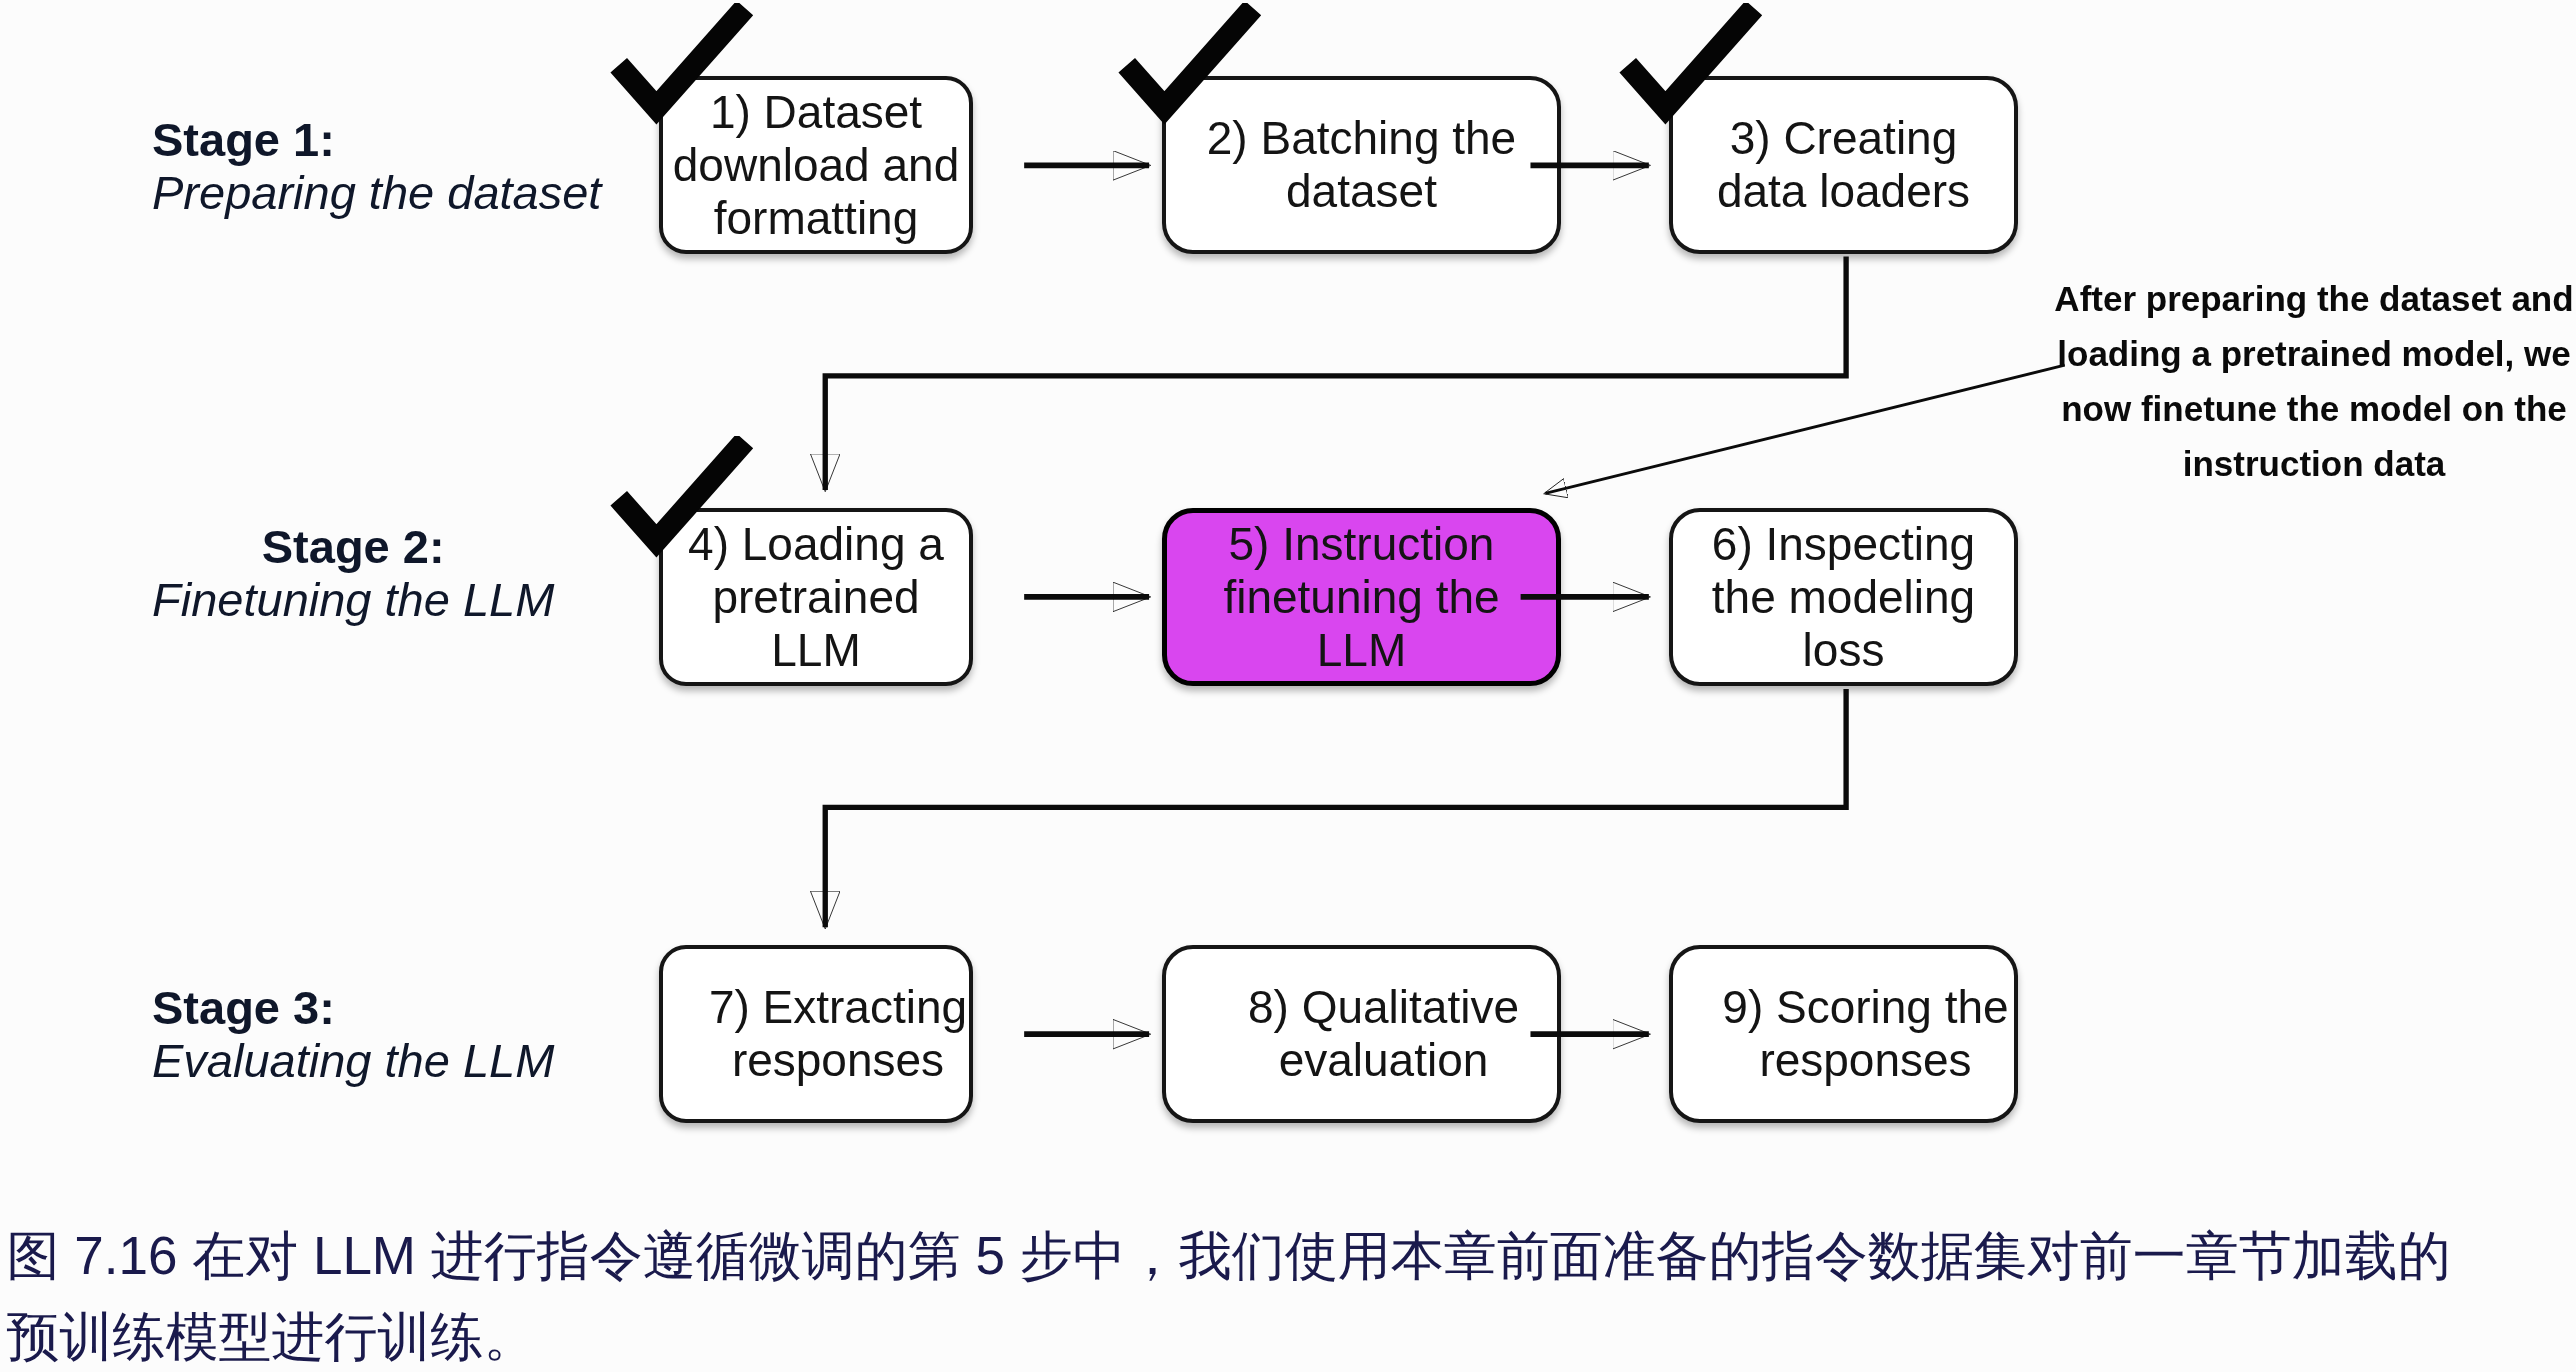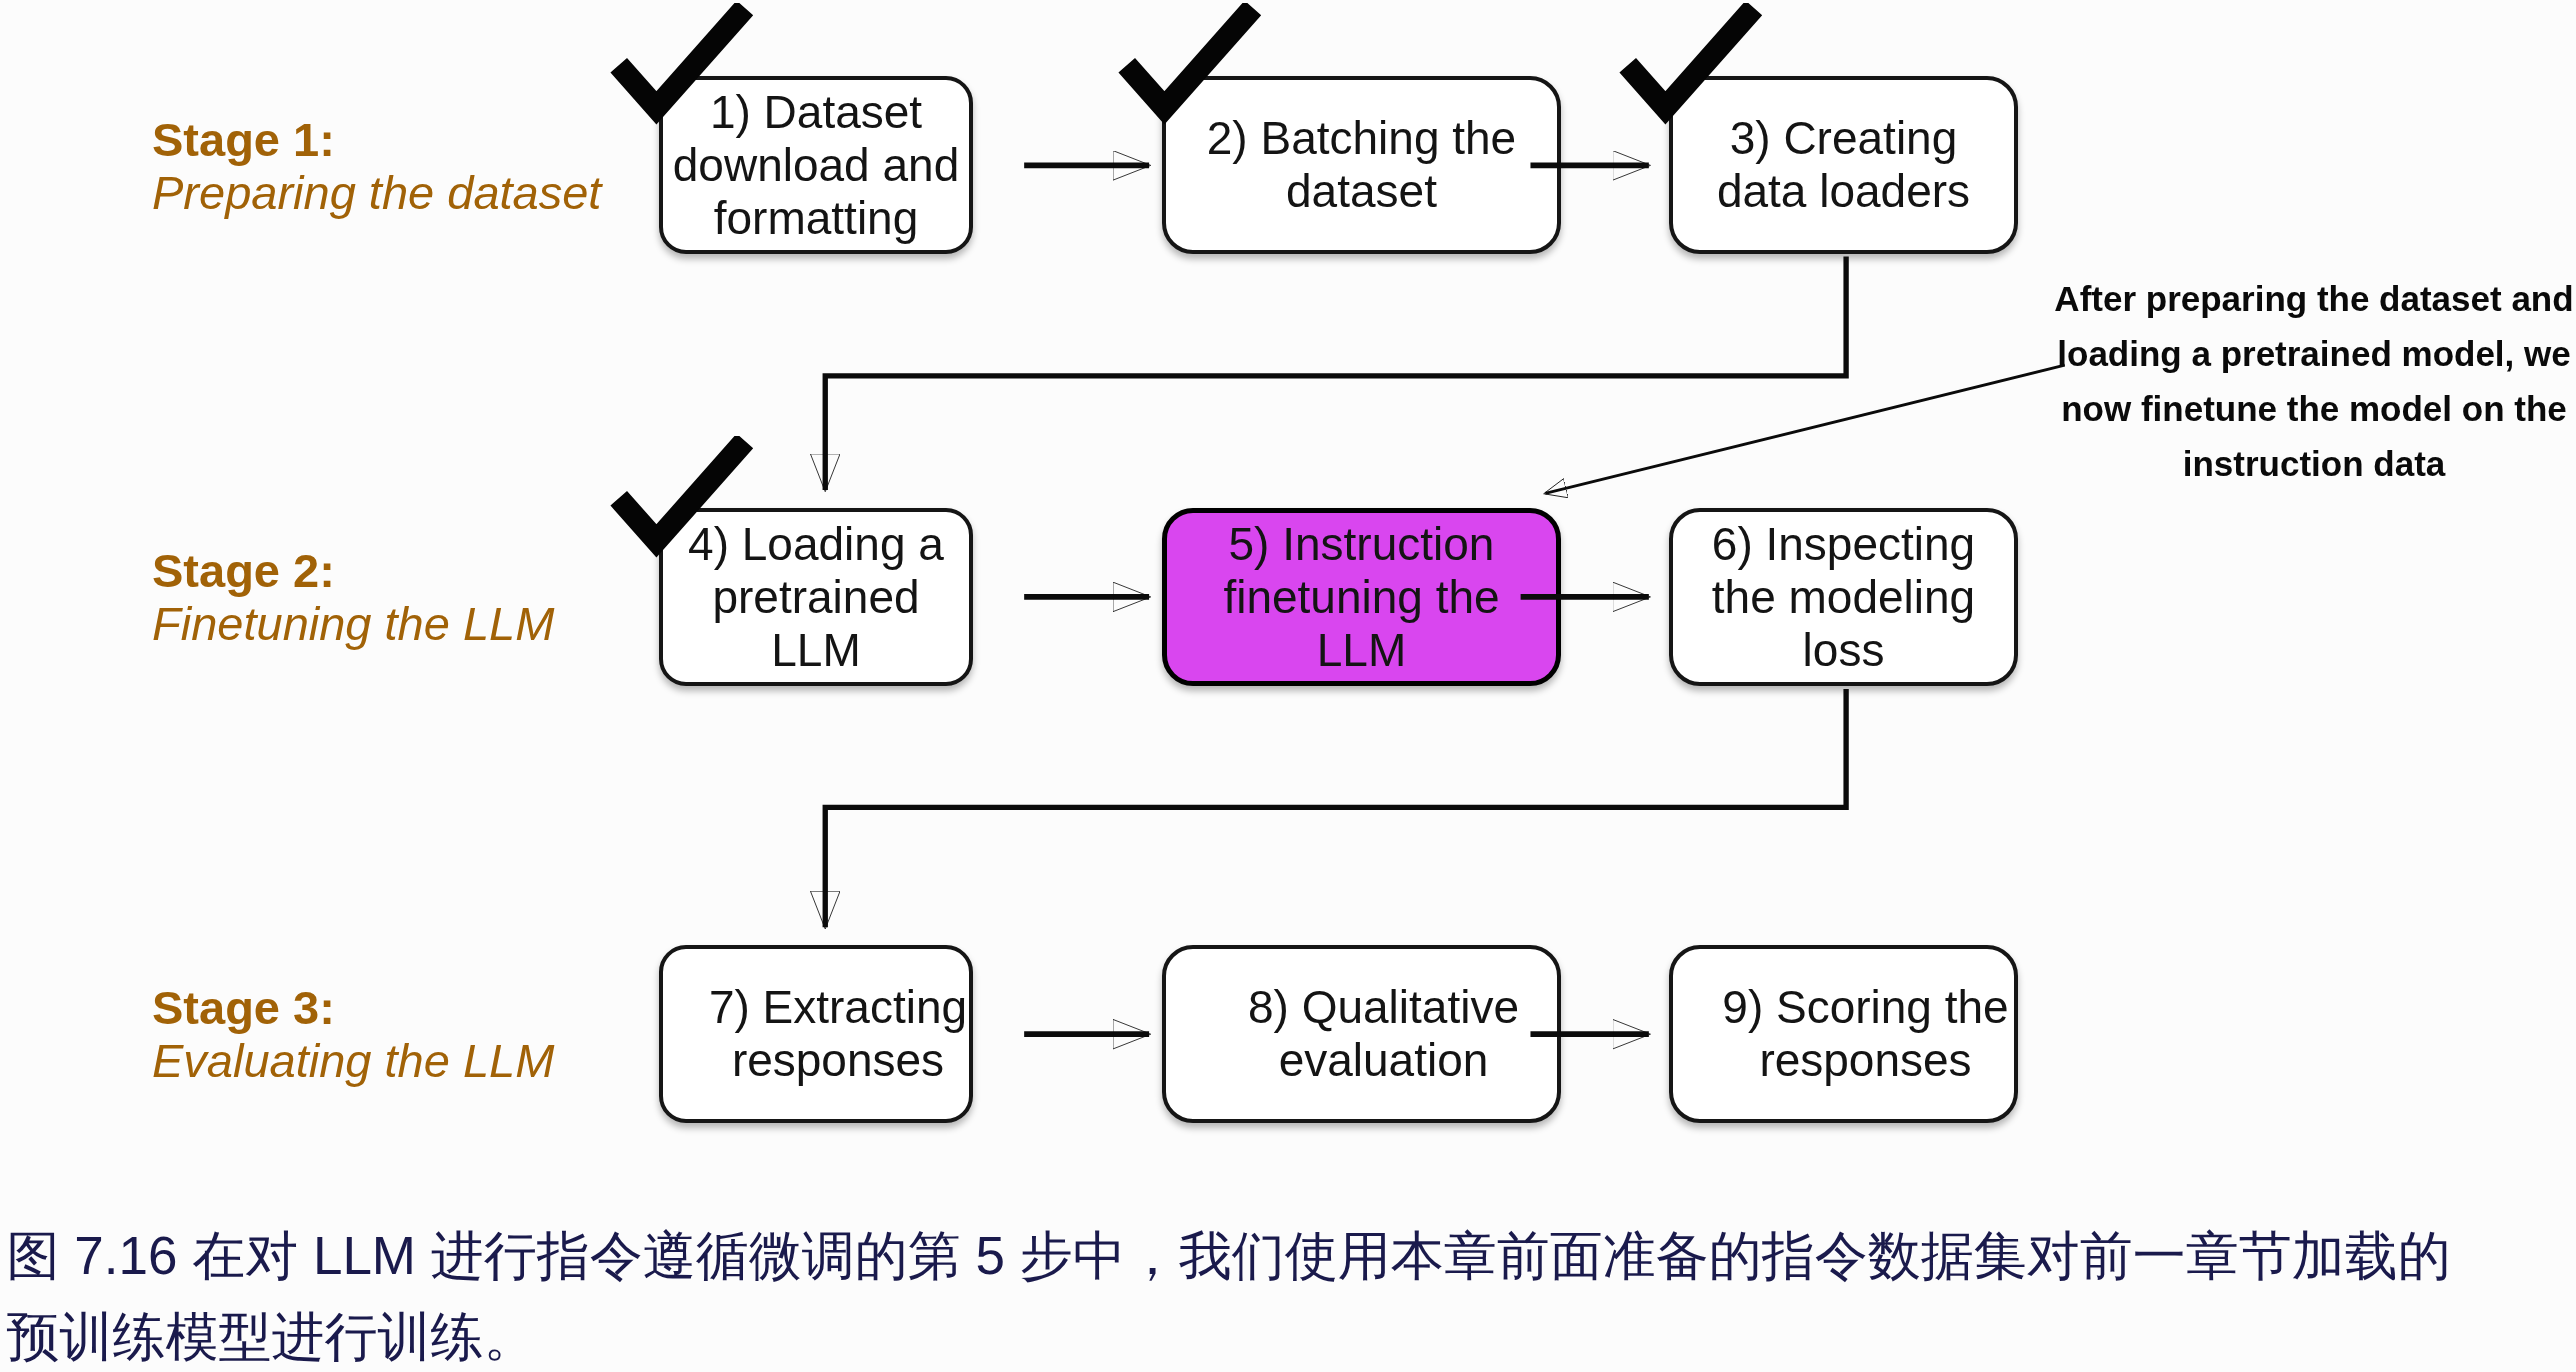--- a/index.html
+++ b/index.html
@@ -4,25 +4,25 @@
 <style>
   html,body{margin:0;padding:0;background:#fcfcfc;}
   #stage{
     position:relative;
     width:2576px;height:1373px;
     background:#fcfcfc;
     font-family:"Liberation Sans","DejaVu Sans",sans-serif;
     overflow:hidden;
   }
   
-  .stage-label{position:absolute;left:152px;color:#a16207;font-size:47px;line-height:53px;}
+  .stage-label{position:absolute;left:152px;color:#0f172a;font-size:47px;line-height:53px;}
   .stage-label .t{font-weight:bold;}
   .stage-label .s{font-weight:normal;white-space:nowrap;font-style:italic;}
   #stage-label-1{top:113px;}
-  #stage-label-2{top:544px;}
+  #stage-label-2{top:520px;text-align:center;}
   #stage-label-3{top:981px;}
   
   .fbox{
     position:absolute;
     box-sizing:border-box;
     background:#ffffff;
     border:4.1px solid #151515;
     border-radius:31px;
     box-shadow:0 5px 7.4px rgba(0,0,0,0.28);
     display:flex;align-items:center;justify-content:center;

